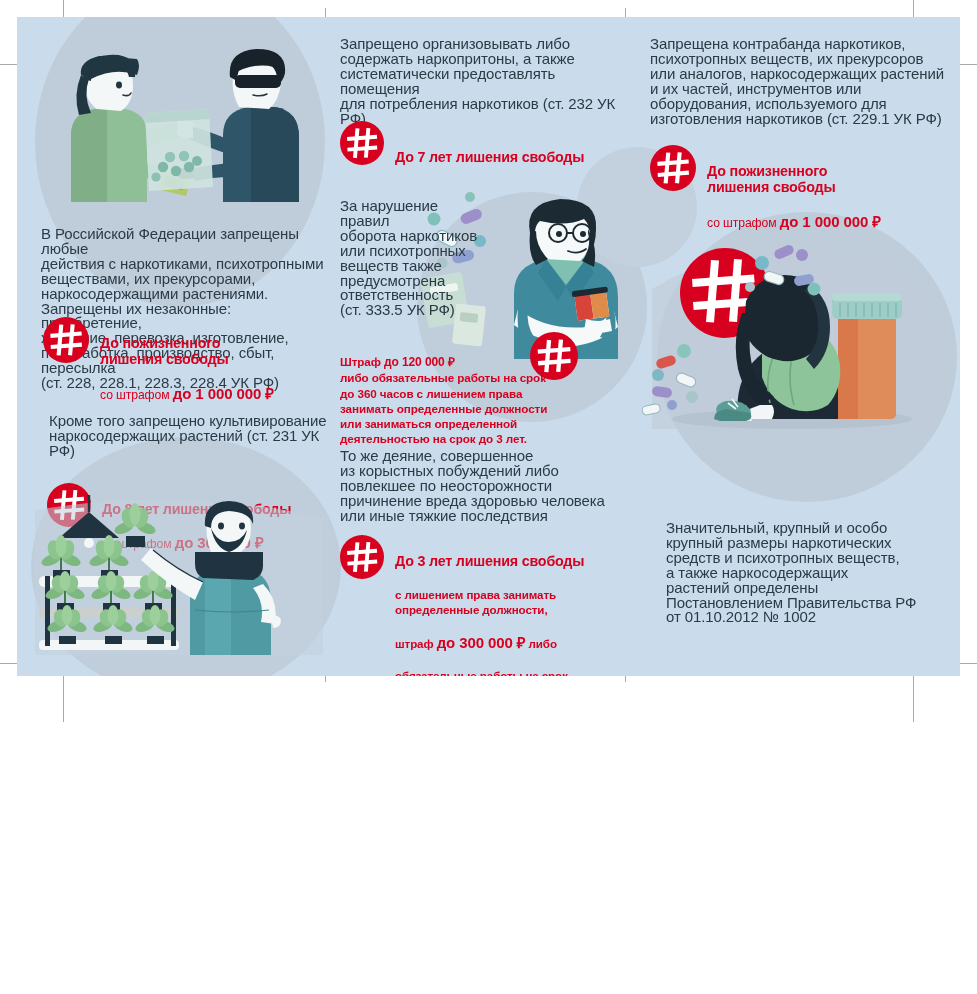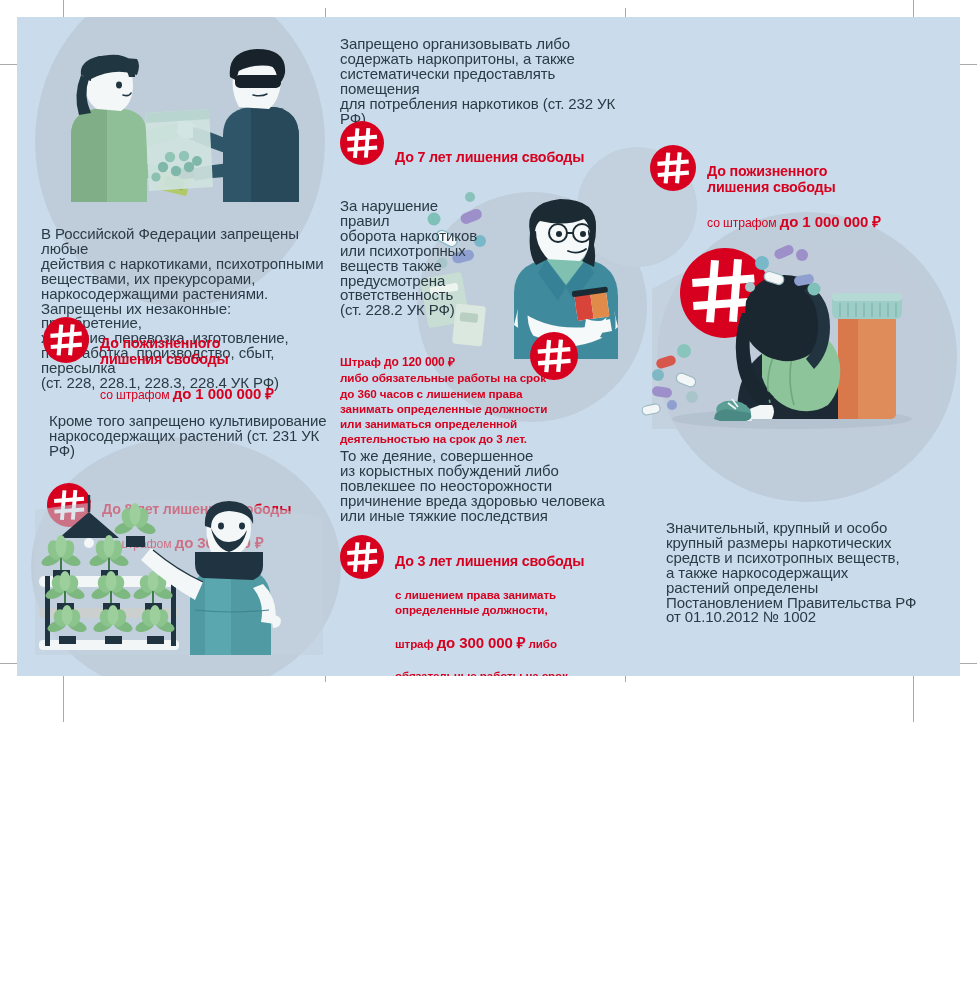--- a/index.html
+++ b/index.html
@@ -358,21 +358,21 @@
       </g>
       <path d="M168 130 Q180 134 192 130 L194 142 Q178 146 166 142 Z" fill="#f6f9fa"></path>
     </svg>
 
     <div class="body-text" style="left:0;top:182px;width:150px;">За нарушение правил
 оборота наркотиков
 или психотропных
 веществ также
 предусмотрена
 ответственность
-(ст. 228.2 УК РФ)</div>
+(ст. 333.5 УК РФ)</div>
 
     <div class="red-para" style="left:0;top:322px;width:230px;">
       <span>Штраф </span><span class="big">до 120 000 ₽</span>
       <div>либо обязательные работы на срок
 до 360 часов с лишением права
 занимать определенные должности
 или заниматься определенной
 деятельностью на срок до 3 лет.</div>
     </div>
 
@@ -412,20 +412,26 @@
 определенные должности,</div>
         <div class="pen-small"><span>штраф </span><span class="big">до 300 000 ₽</span><span> либо</span></div>
         <div class="pen-small" style="white-space:pre-line;">обязательные работы на срок
 до 480 часов</div>
       </div>
     </div>
   </div>
 
   <div class="col c3">
 
+    <div class="body-text" style="left:0;top:20px;width:300px;">Запрещена контрабанда наркотиков,
+психотропных веществ, их прекурсоров
+или аналогов, наркосодержащих растений
+и их частей, инструментов или
+оборудования, используемого для
+изготовления наркотиков (ст. 229.1 УК РФ)</div>
 
     <div class="penalty" style="left:0;top:128px;">
       <div class="hash-badge">
         <svg width="46" height="46" viewBox="0 0 46 46">
           <circle cx="23" cy="23" r="23" fill="#d8001f"></circle>
           <g fill="#ffffff">
             <path d="M16.2 7.5 l4.1 .3 -2.6 30.8 -4.1 -.3 z"></path>
             <path d="M27.6 7.2 l4.1 .3 -2.6 30.9 -4.1 -.3 z"></path>
             <path d="M7.3 16.8 l31.2 -2.4 .3 4.1 -31.2 2.4 z"></path>
             <path d="M7.6 27.9 l31.1 -2.3 .3 4.1 -31.1 2.3 z"></path>

